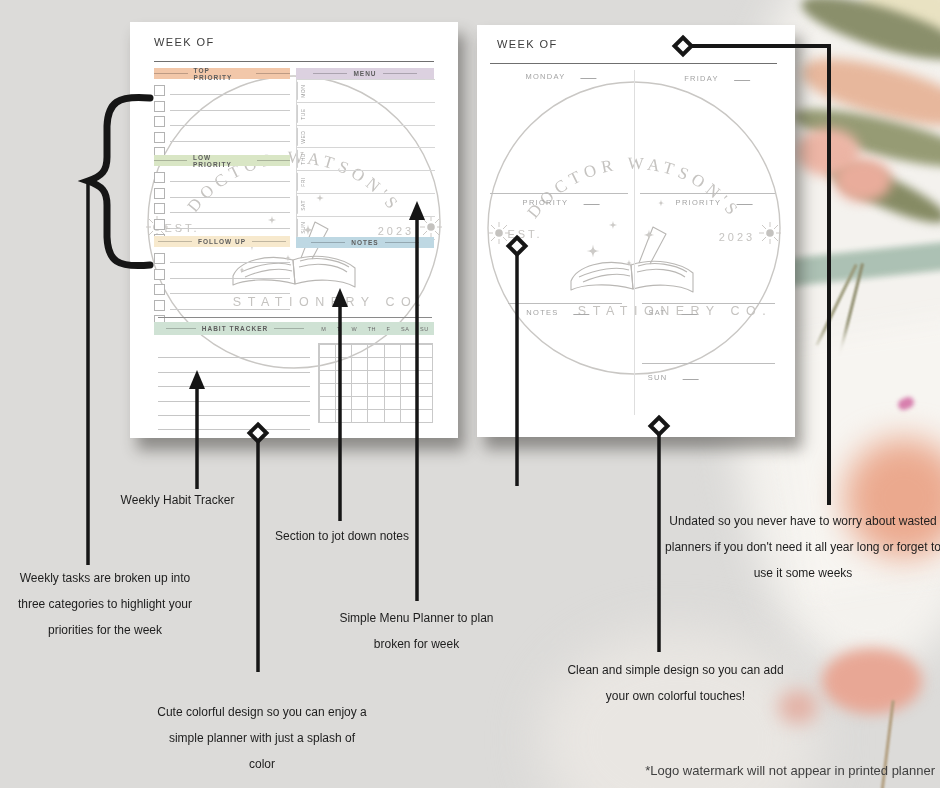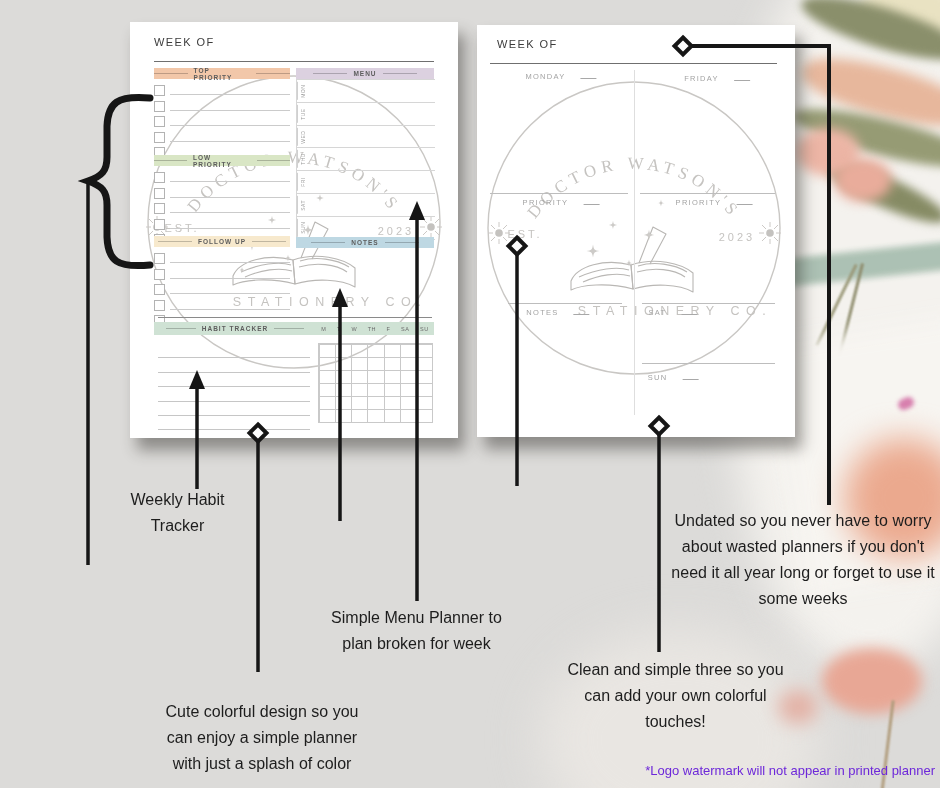--- a/index.html
+++ b/index.html
@@ -80,22 +80,22 @@
   .wm .book path{fill:none;stroke:#b9b7b4;stroke-width:1.1;stroke-linejoin:round;}
   .wm .spark{fill:#cdcbc8;}
 
   
   .connectors{position:absolute;inset:0;pointer-events:none;}
   .connectors .ln{stroke:#161616;fill:none;}
   .connectors .head{fill:#161616;}
   .connectors .dia{fill:#fdfdfd;stroke:#161616;stroke-width:4;}
 
   
-  .note{position:absolute;text-align:center;font-size:16px;line-height:26px;color:#1d1d1d;}
-  .footnote{position:absolute;left:560px;top:763px;width:375px;text-align:right;font-size:13px;color:#6d28d9;}
+  .note{position:absolute;text-align:center;font-size:12px;line-height:26px;color:#1d1d1d;}
+  .footnote{position:absolute;left:560px;top:763px;width:375px;text-align:right;font-size:13px;color:#404040;}
 </style>
 </head>
 <body>
 
 <div class="canvas">
 
   <div class="decor d-paper"></div>
   <div class="decor d-cream"></div>
   <div class="decor d-leaf1"></div>
   <div class="decor d-petal"></div>
@@ -396,18 +396,20 @@
     <path class="dia" transform="translate(517,246)" d="M0,-8.5 L8.5,0 L0,8.5 L-8.5,0 Z"></path>
 
     <path class="ln" stroke-width="3.5" d="M659,435 L659,652"></path>
     <path class="dia" transform="translate(659,426)" d="M0,-8.5 L8.5,0 L0,8.5 L-8.5,0 Z"></path>
 
     <path class="ln" stroke-width="4" d="M692,46 L829,46 L829,505"></path>
     <path class="dia" transform="translate(683,46)" d="M0,-8.5 L8.5,0 L0,8.5 L-8.5,0 Z"></path>
   </svg>
 
   <div class="note" style="left:105px;top:487px;width:145px;">Weekly Habit Tracker</div>
+  <div class="note" style="left:272px;top:523px;width:140px;">Section to jot down notes</div>
+  <div class="note" style="left:5px;top:565px;width:200px;">Weekly tasks are broken up into three categories to highlight your priorities for the week</div>
   <div class="note" style="left:329px;top:605px;width:175px;">Simple Menu Planner to plan broken for week</div>
   <div class="note" style="left:157px;top:678px;width:210px;margin-top:21px;">Cute colorful design so you can enjoy a simple planner with just a splash of color</div>
   <div class="note" style="left:663px;top:508px;width:280px;">Undated so you never have to worry about wasted planners if you don't need it all year long or forget to use it some weeks</div>
-  <div class="note" style="left:563px;top:657px;width:225px;">Clean and simple three so you can add your own colorful touches!</div>
+  <div class="note" style="left:563px;top:657px;width:225px;">Clean and simple design so you can add your own colorful touches!</div>
   <div class="footnote">*Logo watermark will not appear in printed planner</div>
 </div>
 
 </body></html>

